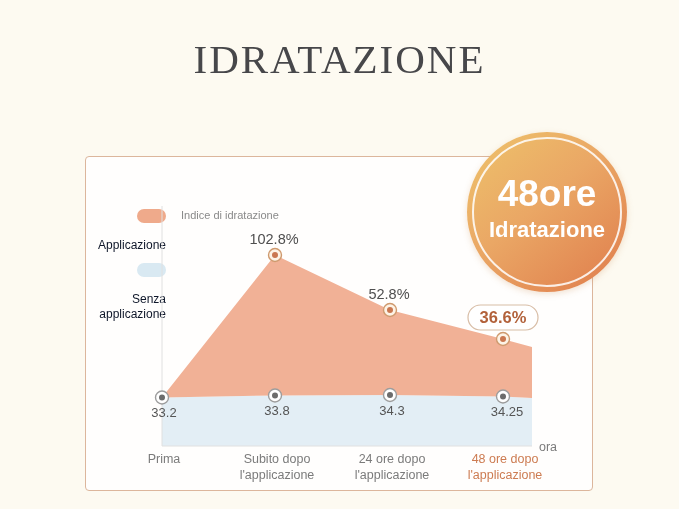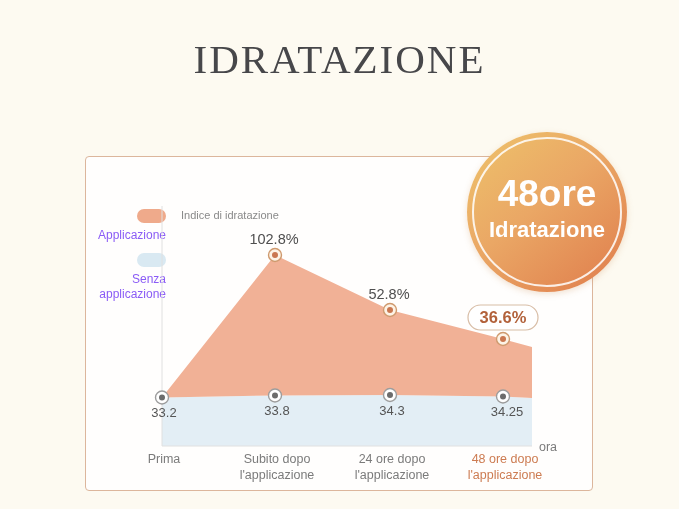--- a/index.html
+++ b/index.html
@@ -29,22 +29,22 @@
   .legend {
     position:absolute; left:0; top:52px; width:80px;
     text-align:right;
   }
   .legend-item { margin-bottom:10px; }
   .legend-swatch {
     display:inline-block; width:29px; height:14px;
     border-radius:7px; margin-right:0;
   }
   .legend-label {
-    font-size:12px; line-height:15px; color:#8b5cf6;
-    white-space:pre-line; margin-top:1px;
+    font-size:12px; line-height:15px; color:#0f172a;
+    white-space:pre-line; margin-top:11px;
   }
   .chart-title {
     position:absolute; left:95px; top:52px;
     font-size:11px; color:#8a8a8a;
   }
   .badge {
     position:absolute; left:467px; top:132px;
     width:160px; height:160px; border-radius:50%;
     background:linear-gradient(140deg,#eec36b 0%,#eaa765 45%,#df7b4b 100%);
     box-shadow:0 2px 6px rgba(200,140,80,0.25);

